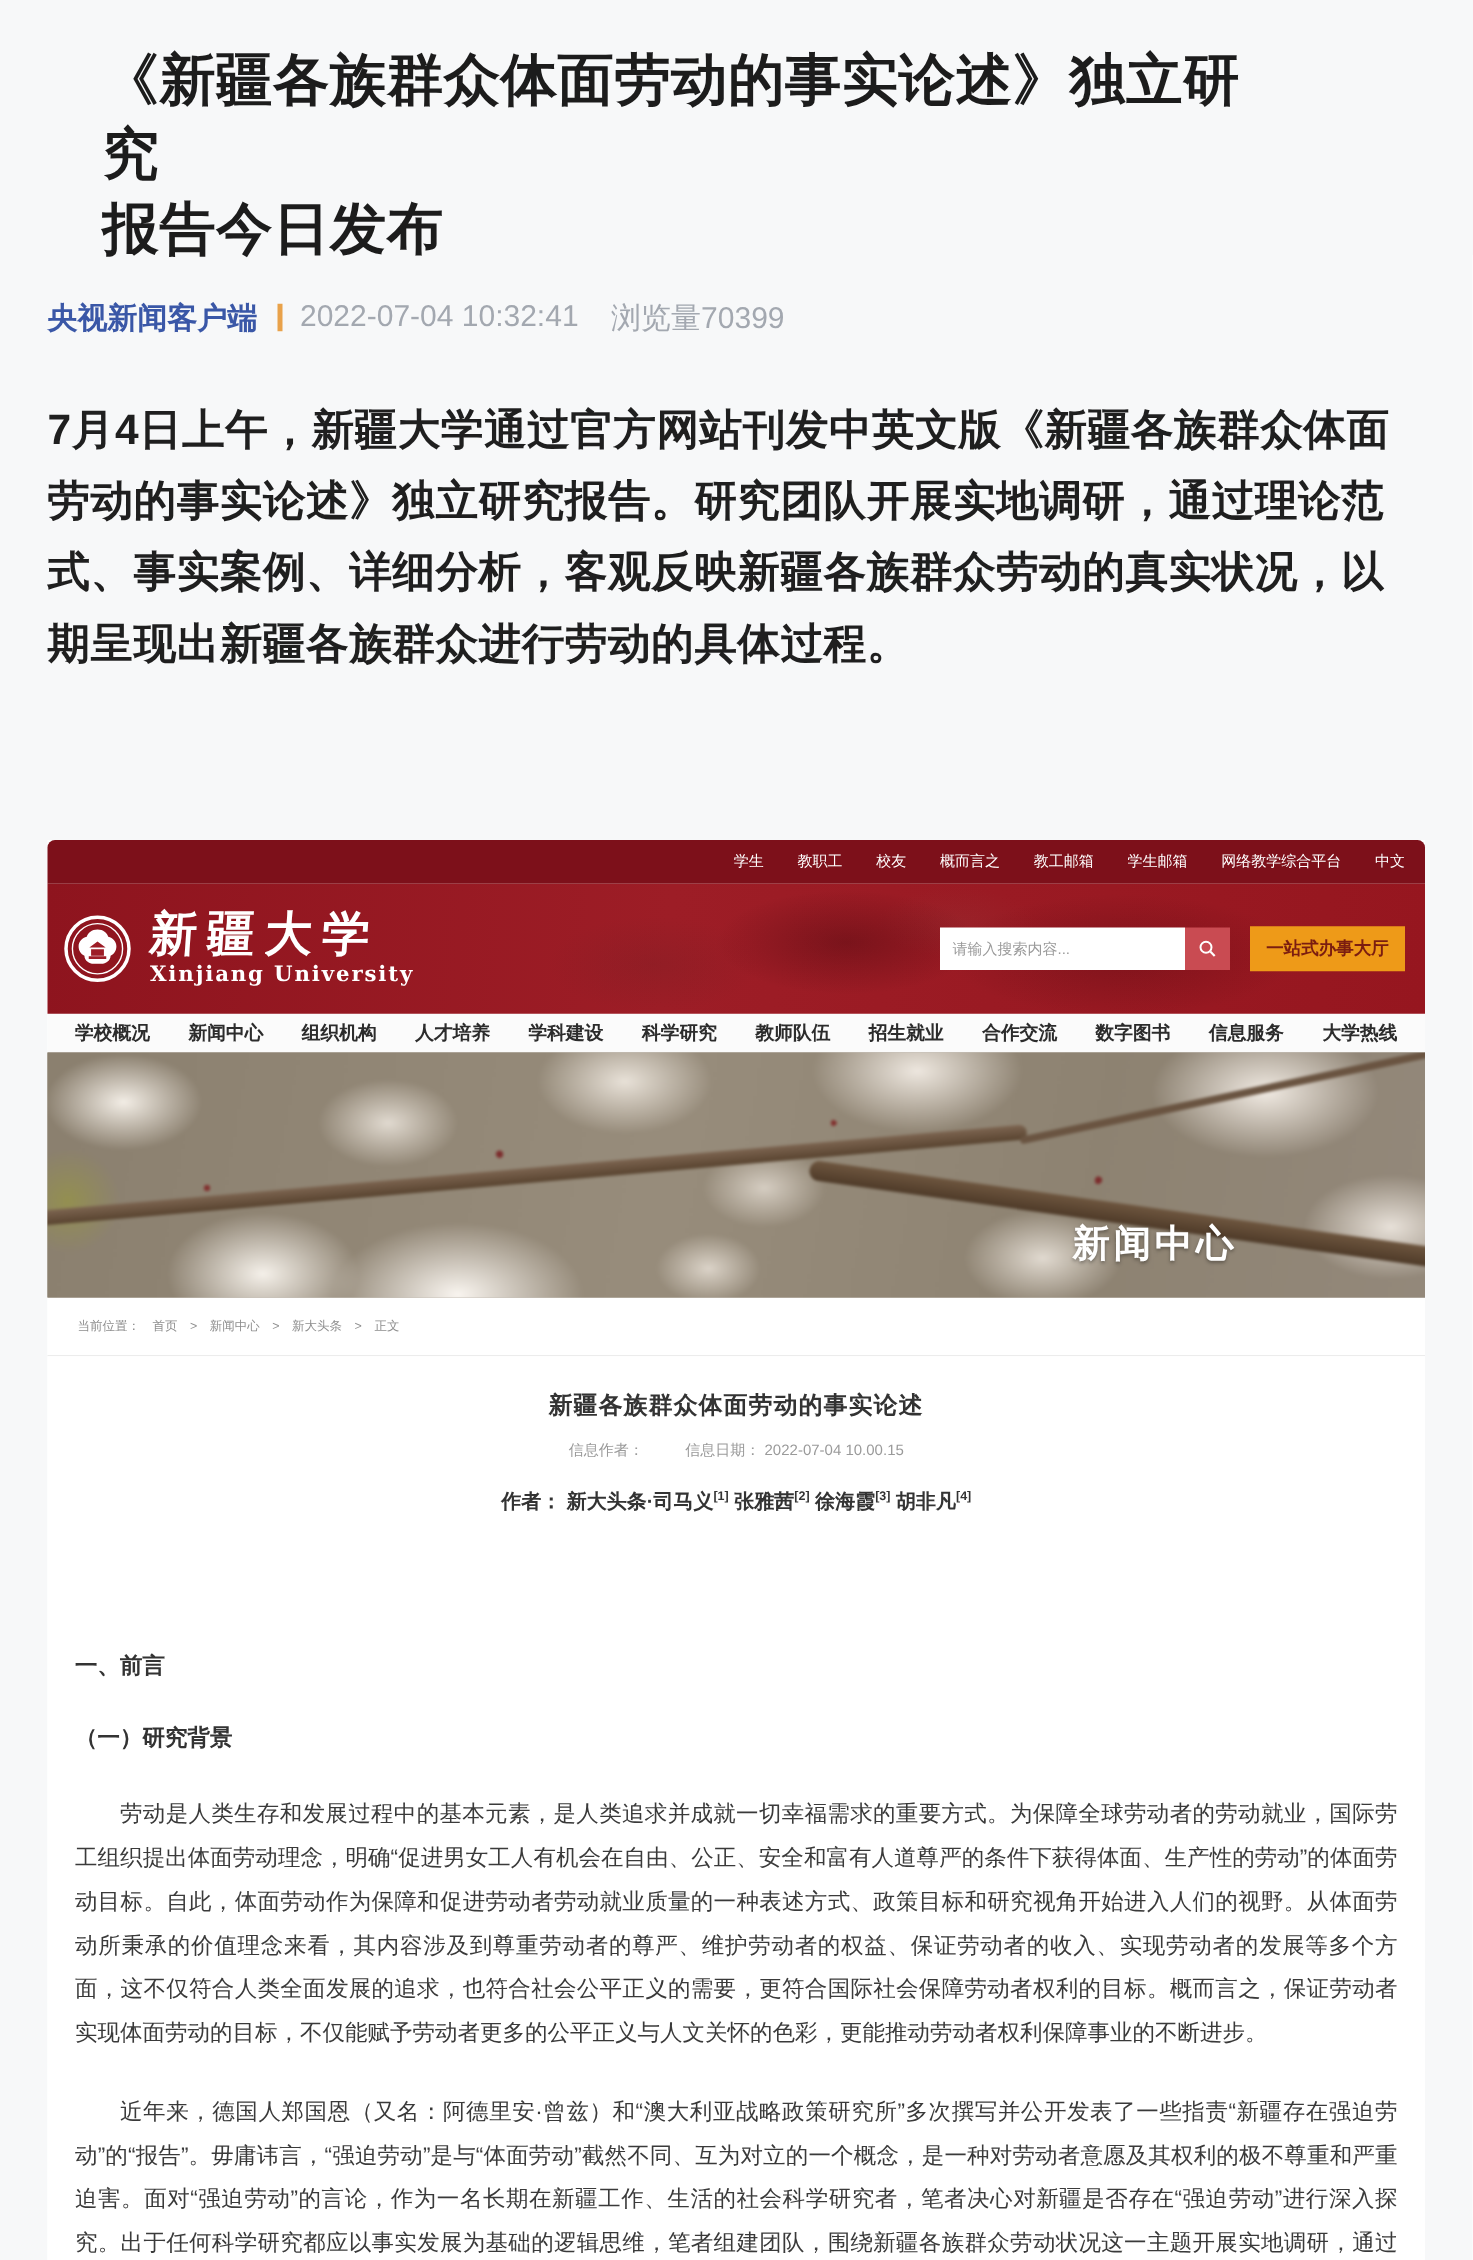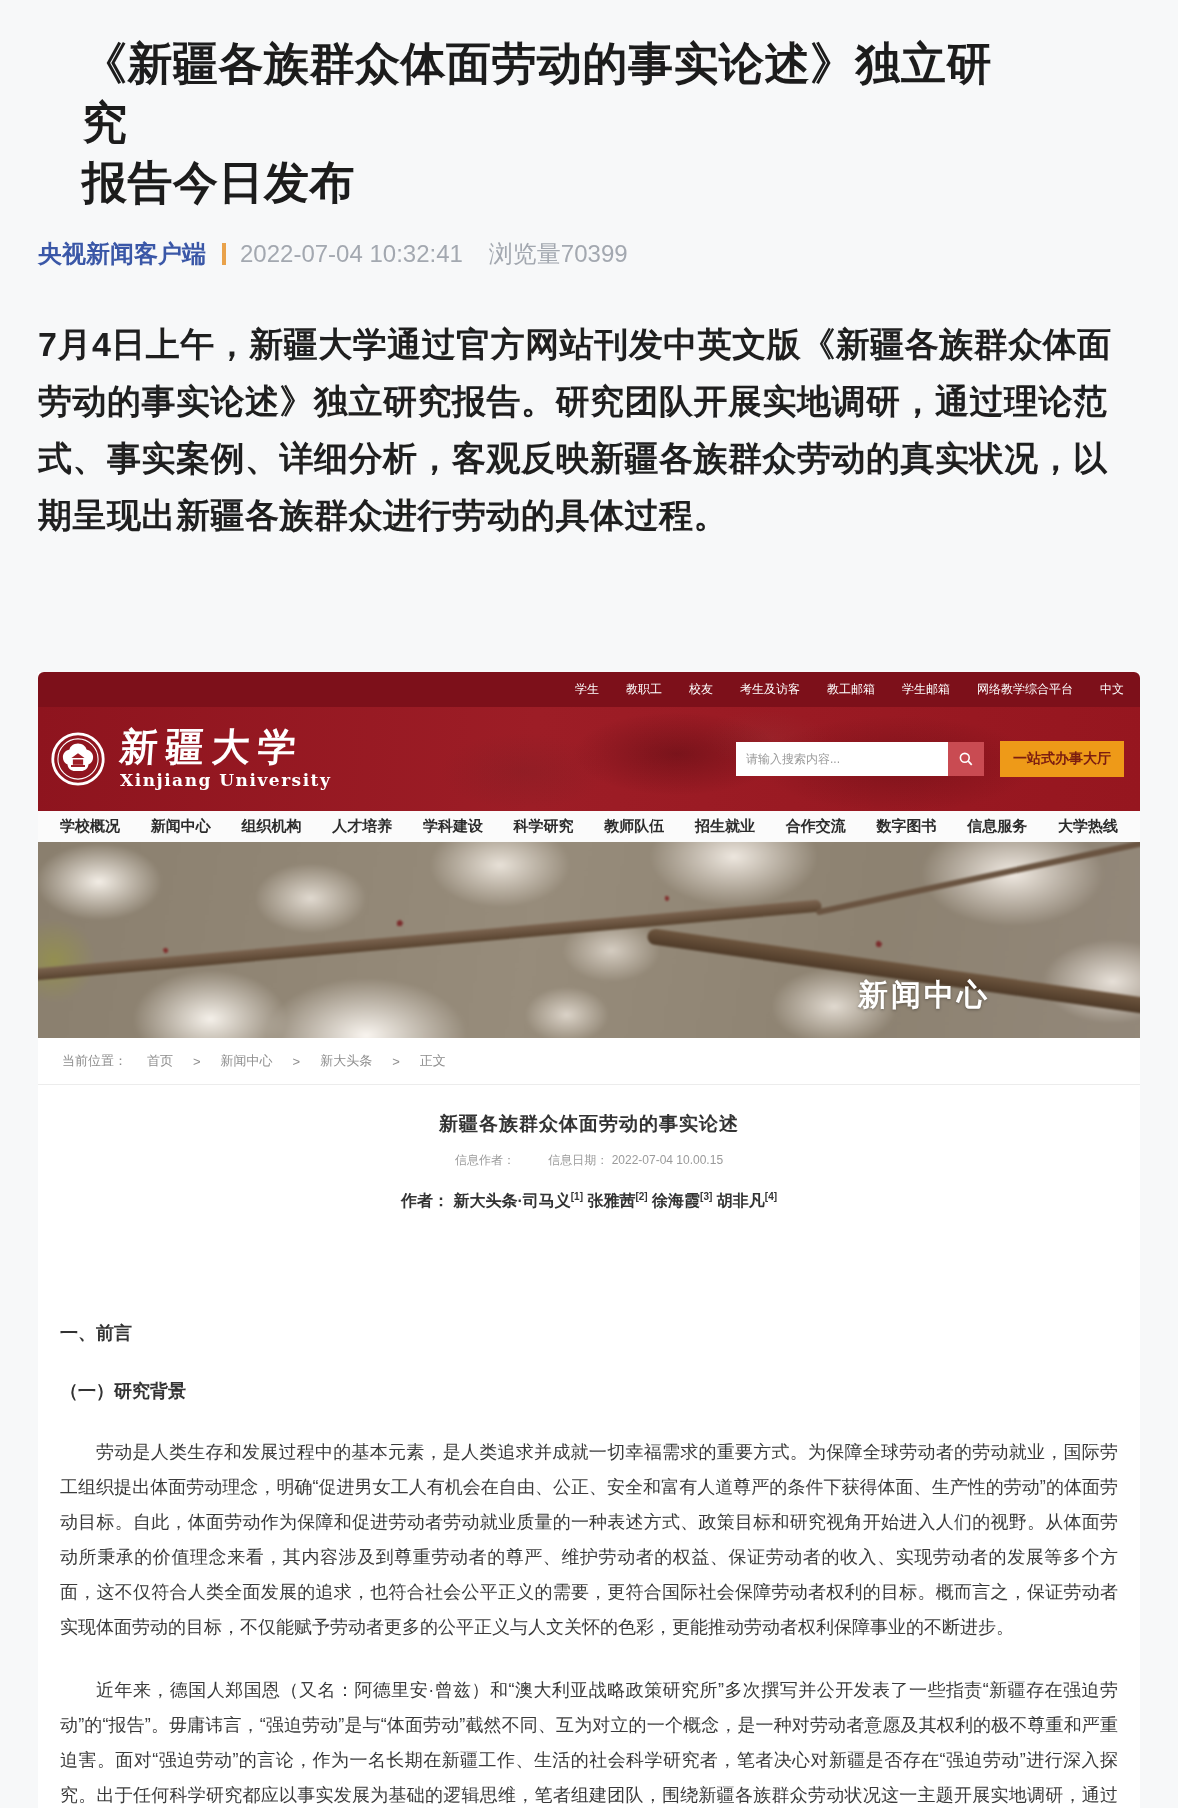--- a/index.html
+++ b/index.html
@@ -45,21 +45,21 @@
       radial-gradient(ellipse 150px 60px at 58% 45%, rgba(60,5,10,.35), transparent 70%),
       radial-gradient(ellipse 200px 70px at 78% 55%, rgba(60,5,10,.28), transparent 70%),
       radial-gradient(ellipse 120px 55px at 44% 62%, rgba(120,30,35,.30), transparent 70%),
       radial-gradient(ellipse 90px 40px at 66% 30%, rgba(150,60,60,.22), transparent 70%);
   }
   .brand { display:flex; align-items:center; gap:14px; position:relative; z-index:1; }
   .seal { width:56px; height:56px; flex:none; }
   .brand-zh { color:#fff; font-family:"DejaVu Serif","Liberation Serif",serif; font-size:38px; font-weight:700; letter-spacing:8px; transform:skewX(-4deg); line-height:1; }
   .brand-en { color:#fff; font-family:"DejaVu Serif","Liberation Serif",serif; font-size:17px; font-weight:700; letter-spacing:1.5px; margin-top:4px; }
   .searcharea { display:flex; align-items:center; position:relative; z-index:1; }
-  .search-input { width:212px; height:34px; border:none; outline:none; padding:0 10px; font-size:12px; color:#333; background:#fff; font-family:inherit; }
+  .search-input { width:196px; height:34px; border:none; outline:none; padding:0 10px; font-size:12px; color:#333; background:#fff; font-family:inherit; }
   .search-input::placeholder { color:#9a9a9a; }
   .searchbtn { width:36px; height:34px; background:#c94b52; border:none; display:flex; align-items:center; justify-content:center; cursor:pointer; }
   .hallbtn { margin-left:16px; height:36px; padding:0 13px; background:var(--orange); color:#7b1d10; font-weight:700; font-size:14px; border:none; cursor:pointer; white-space:nowrap; font-family:inherit; }
 
   .mainnav {
     height:31px; background:#fbfbfb;
     display:flex; align-items:center; justify-content:space-between;
     padding:0 22px; font-size:15px; font-weight:600; color:#2c2c2c;
   }
   .mainnav span { cursor:pointer; white-space:nowrap; }
@@ -84,22 +84,22 @@
       radial-gradient(circle 4px at 12% 55%, #81302e 0 60%, transparent 61%),
       radial-gradient(circle 60px at 2% 60%, rgba(150,148,70,.75), transparent 70%),
       linear-gradient(100deg,#8a7f6e,#978c7b 45%,#8d8271 75%,#93887a);
   }
   .branch1 { position:absolute; left:-4%; top:48%; width:75%; height:12px; background:linear-gradient(#7c6450,#58432f); border-radius:12px; transform:rotate(-5deg); }
   .branch2 { position:absolute; left:55%; top:62%; width:48%; height:16px; background:linear-gradient(#6e563f,#4e3a28); border-radius:12px; transform:rotate(8deg); }
   .branch3 { position:absolute; left:70%; top:16%; width:35%; height:6px; background:#6a5441; border-radius:6px; transform:rotate(-12deg); }
   .banner-label { position:absolute; right:150px; bottom:22px; color:#fff; font-size:30px; font-weight:700; letter-spacing:3px; text-shadow:0 1px 3px rgba(0,0,0,.35); z-index:2; }
 
   .crumbs {
-    background:#fff; height:47px; display:flex; align-items:center; gap:20px;
-    padding:0 24px; font-size:13px; color:#8e8e8e; border-bottom:1px solid #ececec;
+    background:#fff; height:47px; display:flex; align-items:center; gap:10px;
+    padding:0 24px; font-size:10px; color:#8e8e8e; border-bottom:1px solid #ececec;
   }
   .crumbs .crumb-link { cursor:pointer; }
 
   .sitearticle { background:#fff; padding:26px 22px 60px; }
   h2.art-title { margin:0; text-align:center; font-size:19px; color:#333; font-weight:700; letter-spacing:1px; }
   .art-info { margin-top:15px; text-align:center; font-size:12px; color:#9a9a9a; }
   .art-info .gap { margin-left:30px; }
   .art-authors { margin-top:22px; text-align:center; font-size:16px; font-weight:700; color:#333; }
   .art-authors sup { font-size:10px; font-weight:700; }
   h3.sec { margin:108px 0 0; font-size:18px; color:#333; font-weight:700; }
@@ -125,21 +125,21 @@
   </div>
 
   <p class="lead">7月4日上午，新疆大学通过官方网站刊发中英文版《新疆各族群众体面劳动的事实论述》独立研究报告。研究团队开展实地调研，通过理论范式、事实案例、详细分析，客观反映新疆各族群众劳动的真实状况，以期呈现出新疆各族群众进行劳动的具体过程。</p>
 
   <div class="shot">
 
     <div class="utilbar">
       <span>学生</span>
       <span>教职工</span>
       <span>校友</span>
-      <span>考生及访客</span>
+      <span>概而言之</span>
       <span>教工邮箱</span>
       <span>学生邮箱</span>
       <span>网络教学综合平台</span>
       <span>中文</span>
     </div>
 
     <div class="sitehead">
       <div class="brand">
         <svg class="seal" viewBox="0 0 60 60">
           <circle cx="30" cy="30" r="27" fill="none" stroke="#ffffff" stroke-width="3"></circle>

